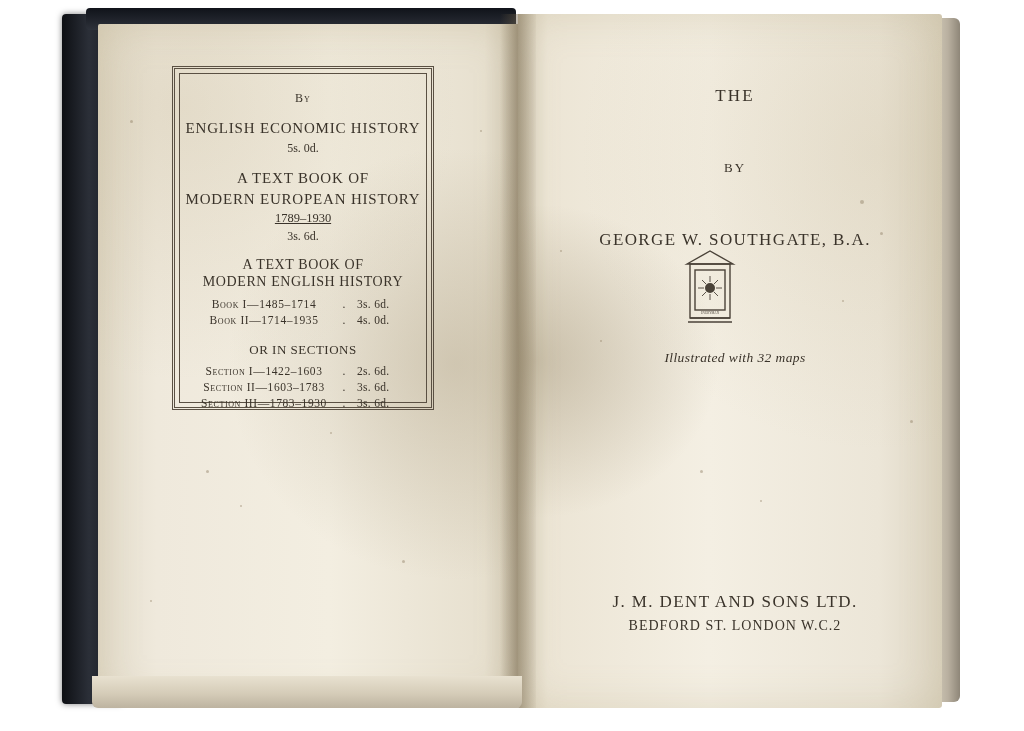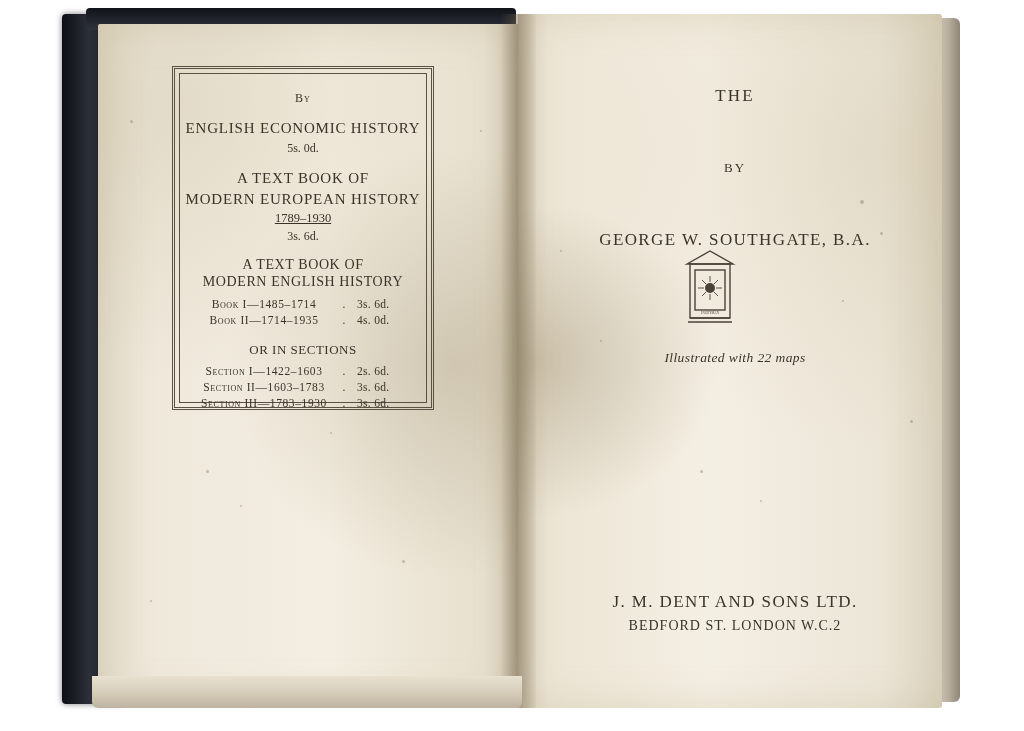--- a/index.html
+++ b/index.html
@@ -361,17 +361,17 @@
       <g stroke="#4a4238" stroke-width="0.9">
         <path d="M26 28 L26 34 M26 46 L26 52 M14 40 L20 40 M32 40 L38 40"></path>
         <path d="M18 32 L22 36 M34 32 L30 36 M18 48 L22 44 M34 48 L30 44"></path>
       </g>
       <g fill="#4a4238" font-size="3.2" font-family="Liberation Serif, serif" text-anchor="middle">
         <text x="26" y="66">EVERYMAN</text>
       </g>
     </svg>
   </div>
 
-  <div class="rp t-maps">Illustrated with 22 maps</div>
+  <div class="rp t-maps">Illustrated with 32 maps</div>
   <div class="rp t-pub">J. M. DENT AND SONS LTD.</div>
   <div class="rp t-addr">BEDFORD ST. LONDON W.C.2</div>
 
 </div>
 
 </body></html>

